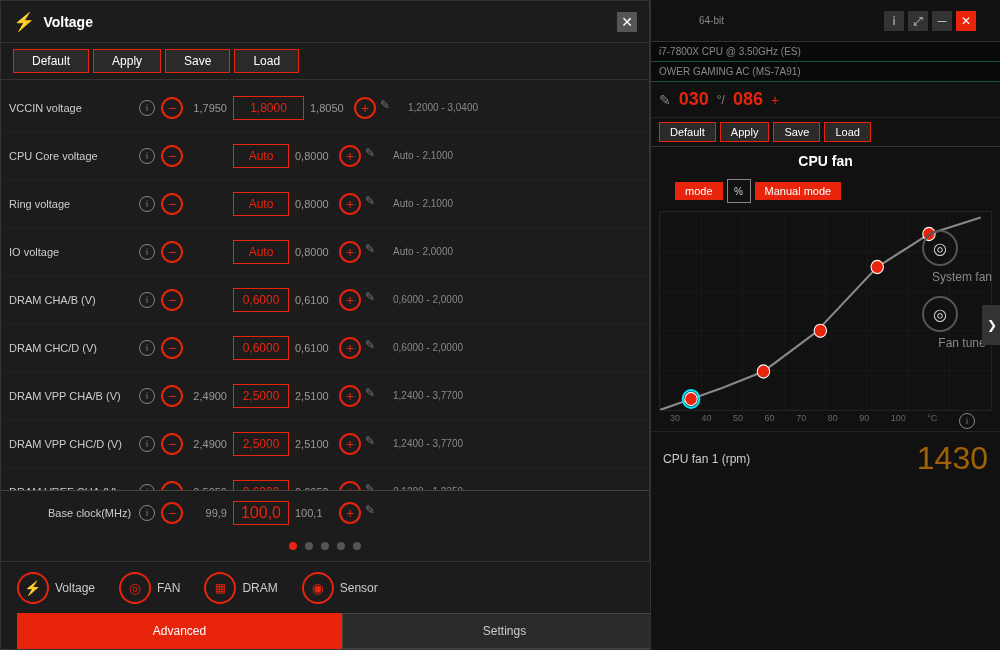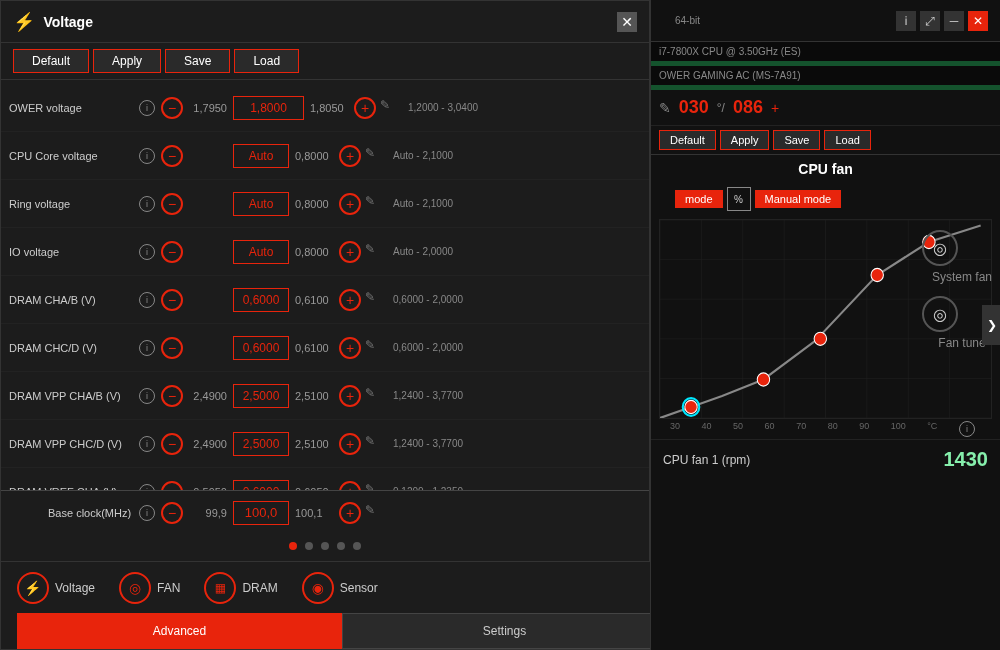--- a/index.html
+++ b/index.html
@@ -124,21 +124,21 @@
       font-size: 11px;
       text-align: right;
       padding-right: 4px;
     }
 
     .v-current {
       width: 56px; height: 24px;
       background: transparent;
       border: 1px solid #e8240c;
       color: #e8240c;
-      font-size: 13px;
+      font-size: 16px;
       text-align: center;
       margin: 0 2px;
     }
 
     .v-current.auto-val {
       color: #e8240c;
       border-color: #e8240c;
     }
 
     .v-next {
@@ -255,21 +255,21 @@
       background: #111;
       border-left: 1px solid #333;
     }
 
     .right-header {
       height: 42px;
       background: #111;
       border-bottom: 1px solid #333;
       display: flex;
       align-items: center;
-      padding: 0 12px;
+      padding: 0 24px;
       gap: 4px;
     }
 
     .right-header .title-text {
       color: #ccc;
       font-size: 11px;
       flex: 1;
     }
 
     .win-btn {
@@ -280,21 +280,21 @@
       cursor: pointer;
       font-size: 12px;
       display: flex; align-items: center; justify-content: center;
     }
 
     .win-close { background: #e8240c; color: #fff; }
 
     .right-info-row {
       padding: 4px 8px;
       background: #0a0a0a;
-      border-bottom: 5px solid #14532d;
+      border-bottom: 1px solid #14532d;
       font-size: 10px;
       color: #888;
     }
 
     
     .temp-display {
       display: flex;
       align-items: center;
       padding: 2px 8px;
       gap: 8px;
@@ -407,23 +407,23 @@
       justify-content: space-between;
       border-top: 1px solid #222;
     }
 
     .rpm-label {
       color: #ccc;
       font-size: 12px;
     }
 
     .rpm-value {
-      color: #86efac;
-      font-size: 20px;
-      font-weight: bold;
+      color: #a16207;
+      font-size: 32px;
+      font-weight: normal;
     }
 
     
     .chevron-right {
       position: absolute;
       right: -2px;
       top: 50%;
       transform: translateY(-50%);
       width: 20px; height: 40px;
       background: #333;
@@ -475,21 +475,21 @@
 
   <div class="toolbar">
     <button class="toolbar-btn">Default</button>
     <button class="toolbar-btn">Apply</button>
     <button class="toolbar-btn">Save</button>
     <button class="toolbar-btn">Load</button>
   </div>
 
   <div class="voltage-rows" id="voltage-rows-container">
   <div class="v-row">
-      <span class="v-row-label">OWER voltage</span>
+      <span class="v-row-label">VCCIN voltage</span>
       <div class="info-icon">i</div>
       <button class="minus-btn">−</button>
       <span class="v-prev">1,7950</span>
       <input class="v-current " value="1,8000" style="color: rgb(232, 36, 12); background: transparent; border: 1px solid rgb(232, 36, 12); width: 71px; height: 24px; text-align: center; font-size: 12px; margin: 0px 2px;">
       <span class="v-next">1,8050</span>
       <button class="plus-btn">+</button>
       <span class="edit-icon">✎</span>
       <span class="v-range">1,2000 - 3,0400</span>
     </div>
       <div class="v-row">

